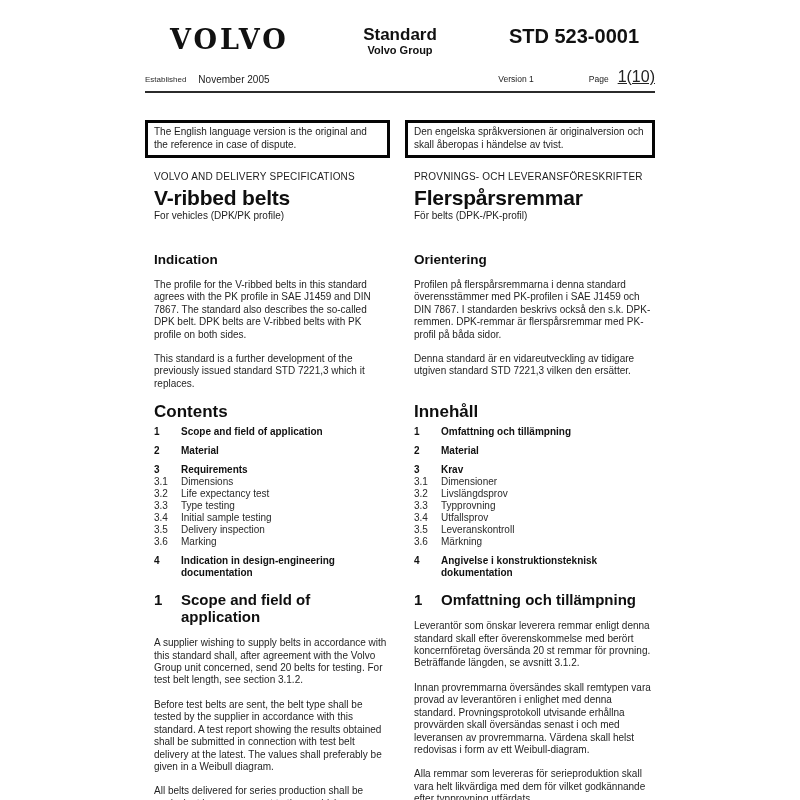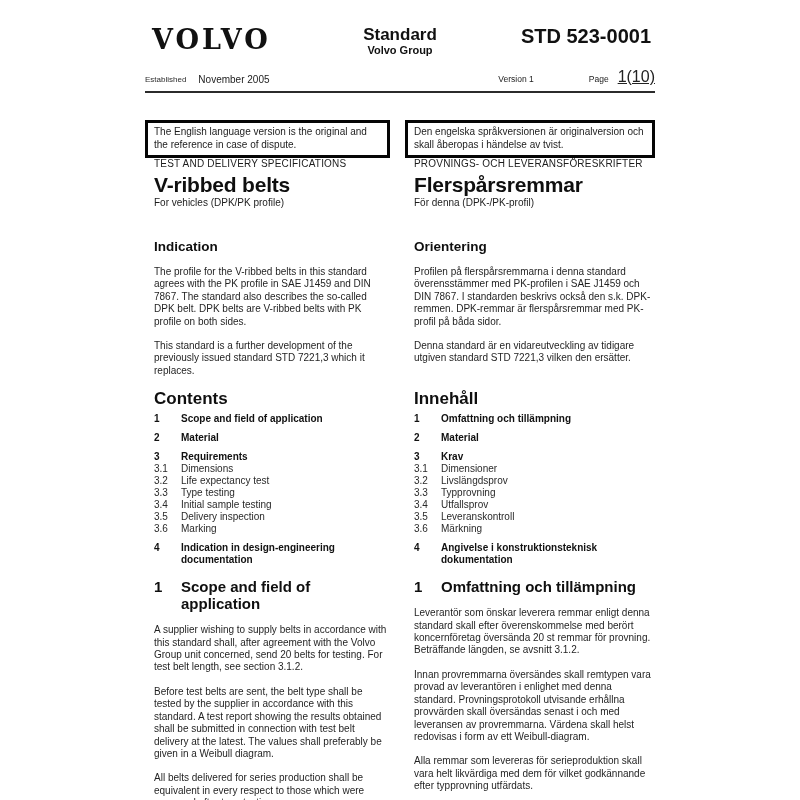--- a/index.html
+++ b/index.html
@@ -8,29 +8,29 @@
     font-family: "Liberation Sans", sans-serif;
     color: #222222;
     -webkit-font-smoothing: antialiased;
   }
   .page { position: relative; width: 800px; height: 800px; padding: 25px 0 0 145px; }
   .content-width { width: 510px; }
 
   
   .header-row { position: relative; height: 36px; }
   .logo {
-    position: absolute; left: 7px; top: 1px;
+    position: absolute; left: 25px; top: 1px;
     font-family: "DejaVu Serif", serif;
     font-weight: bold; font-size: 27px; letter-spacing: 3px;
     color: #111111; line-height: 1;
   }
   .header-center { position: absolute; left: 0; right: 0; top: 0; text-align: center; }
   .doc-type { font-size: 17px; font-weight: bold; line-height: 19px; color: #111; }
   .org { font-size: 11px; font-weight: bold; line-height: 12px; color: #111; }
-  .doc-number { position: absolute; right: 4px; top: 0; font-size: 20px; font-weight: bold; color: #111; }
+  .doc-number { position: absolute; right: 16px; top: 0; font-size: 20px; font-weight: bold; color: #111; }
 
   .meta-row { display: flex; justify-content: space-between; align-items: baseline; margin-top: 7px; }
   .meta-left { display: flex; align-items: center; }
   .meta-label { font-size: 8px; color: #2c2c2c; }
   .meta-value { font-size: 10px; color: #222; margin-left: 12px; }
   .meta-right { display: flex; align-items: baseline; }
   .meta-version { font-size: 8.5px; margin-right: 44px; }
   .meta-pagelabel { font-size: 8.5px; margin-right: 9px; padding-left: 11px; }
   .meta-pagenum { font-size: 16px; text-decoration: underline; }
 
@@ -48,20 +48,21 @@
   .r1 { grid-row: 1; }
   .r2 { grid-row: 2; }
   .r3 { grid-row: 3; }
   .r4 { grid-row: 4; }
   .r5 { grid-row: 5; }
 
   .notice-box {
     border: 3px solid #050505;
     padding: 3px 6px 4px 6px;
     font-size: 10px; line-height: 12.5px;
+    margin-bottom: 13px;
     color: #1c1c1c;
   }
 
   .spec-label { font-size: 10px; line-height: 12px; letter-spacing: 0.2px; color: #1c1c1c; margin-left: 9px; }
   .doc-title { font-size: 21px; font-weight: bold; line-height: 23px; color: #0f0f0f; margin: 3px 0 1px 9px; letter-spacing: -0.2px; }
   .doc-subtitle { font-size: 10px; color: #1c1c1c; margin-left: 9px; }
   .row-title { margin-bottom: 31px; }
 
   .sec-heading { font-size: 13.5px; font-weight: bold; color: #0f0f0f; margin: 0 0 8px 9px; }
   .body-text p { font-size: 10px; line-height: 12.4px; color: #1f1f1f; margin: 12px 0 9px 9px; }
@@ -109,28 +110,28 @@
   <div class="content">
 
     <div class="c1 r1">
       <div class="notice-box">The English language version is the original and the reference in case of dispute.</div>
     </div>
     <div class="c2 r1">
       <div class="notice-box">Den engelska språkversionen är originalversion och skall åberopas i händelse av tvist.</div>
     </div>
 
     <div class="c1 r2 row-title">
-      <div class="spec-label">TEST AND DELIVERY SPECIFICATIONS</div>
+      <div class="spec-label">VOLVO AND DELIVERY SPECIFICATIONS</div>
       <div class="doc-title">V-ribbed belts</div>
       <div class="doc-subtitle">For vehicles (DPK/PK profile)</div>
     </div>
     <div class="c2 r2 row-title">
       <div class="spec-label">PROVNINGS- OCH LEVERANSFÖRESKRIFTER</div>
       <div class="doc-title">Flerspårsremmar</div>
-      <div class="doc-subtitle">För denna (DPK-/PK-profil)</div>
+      <div class="doc-subtitle">För belts (DPK-/PK-profil)</div>
     </div>
 
     <div class="c1 r3 row-orientation">
       <div class="sec-heading">Indication</div>
       <div class="body-text">
 
           <p>The profile for the V-ribbed belts in this standard agrees with the PK profile in SAE J1459 and DIN 7867. The standard also describes the so-called DPK belt. DPK belts are V-ribbed belts with PK profile on both sides.</p>
 
           <p>This standard is a further development of the previously issued standard STD 7221,3 which it replaces.</p>
         </div>

